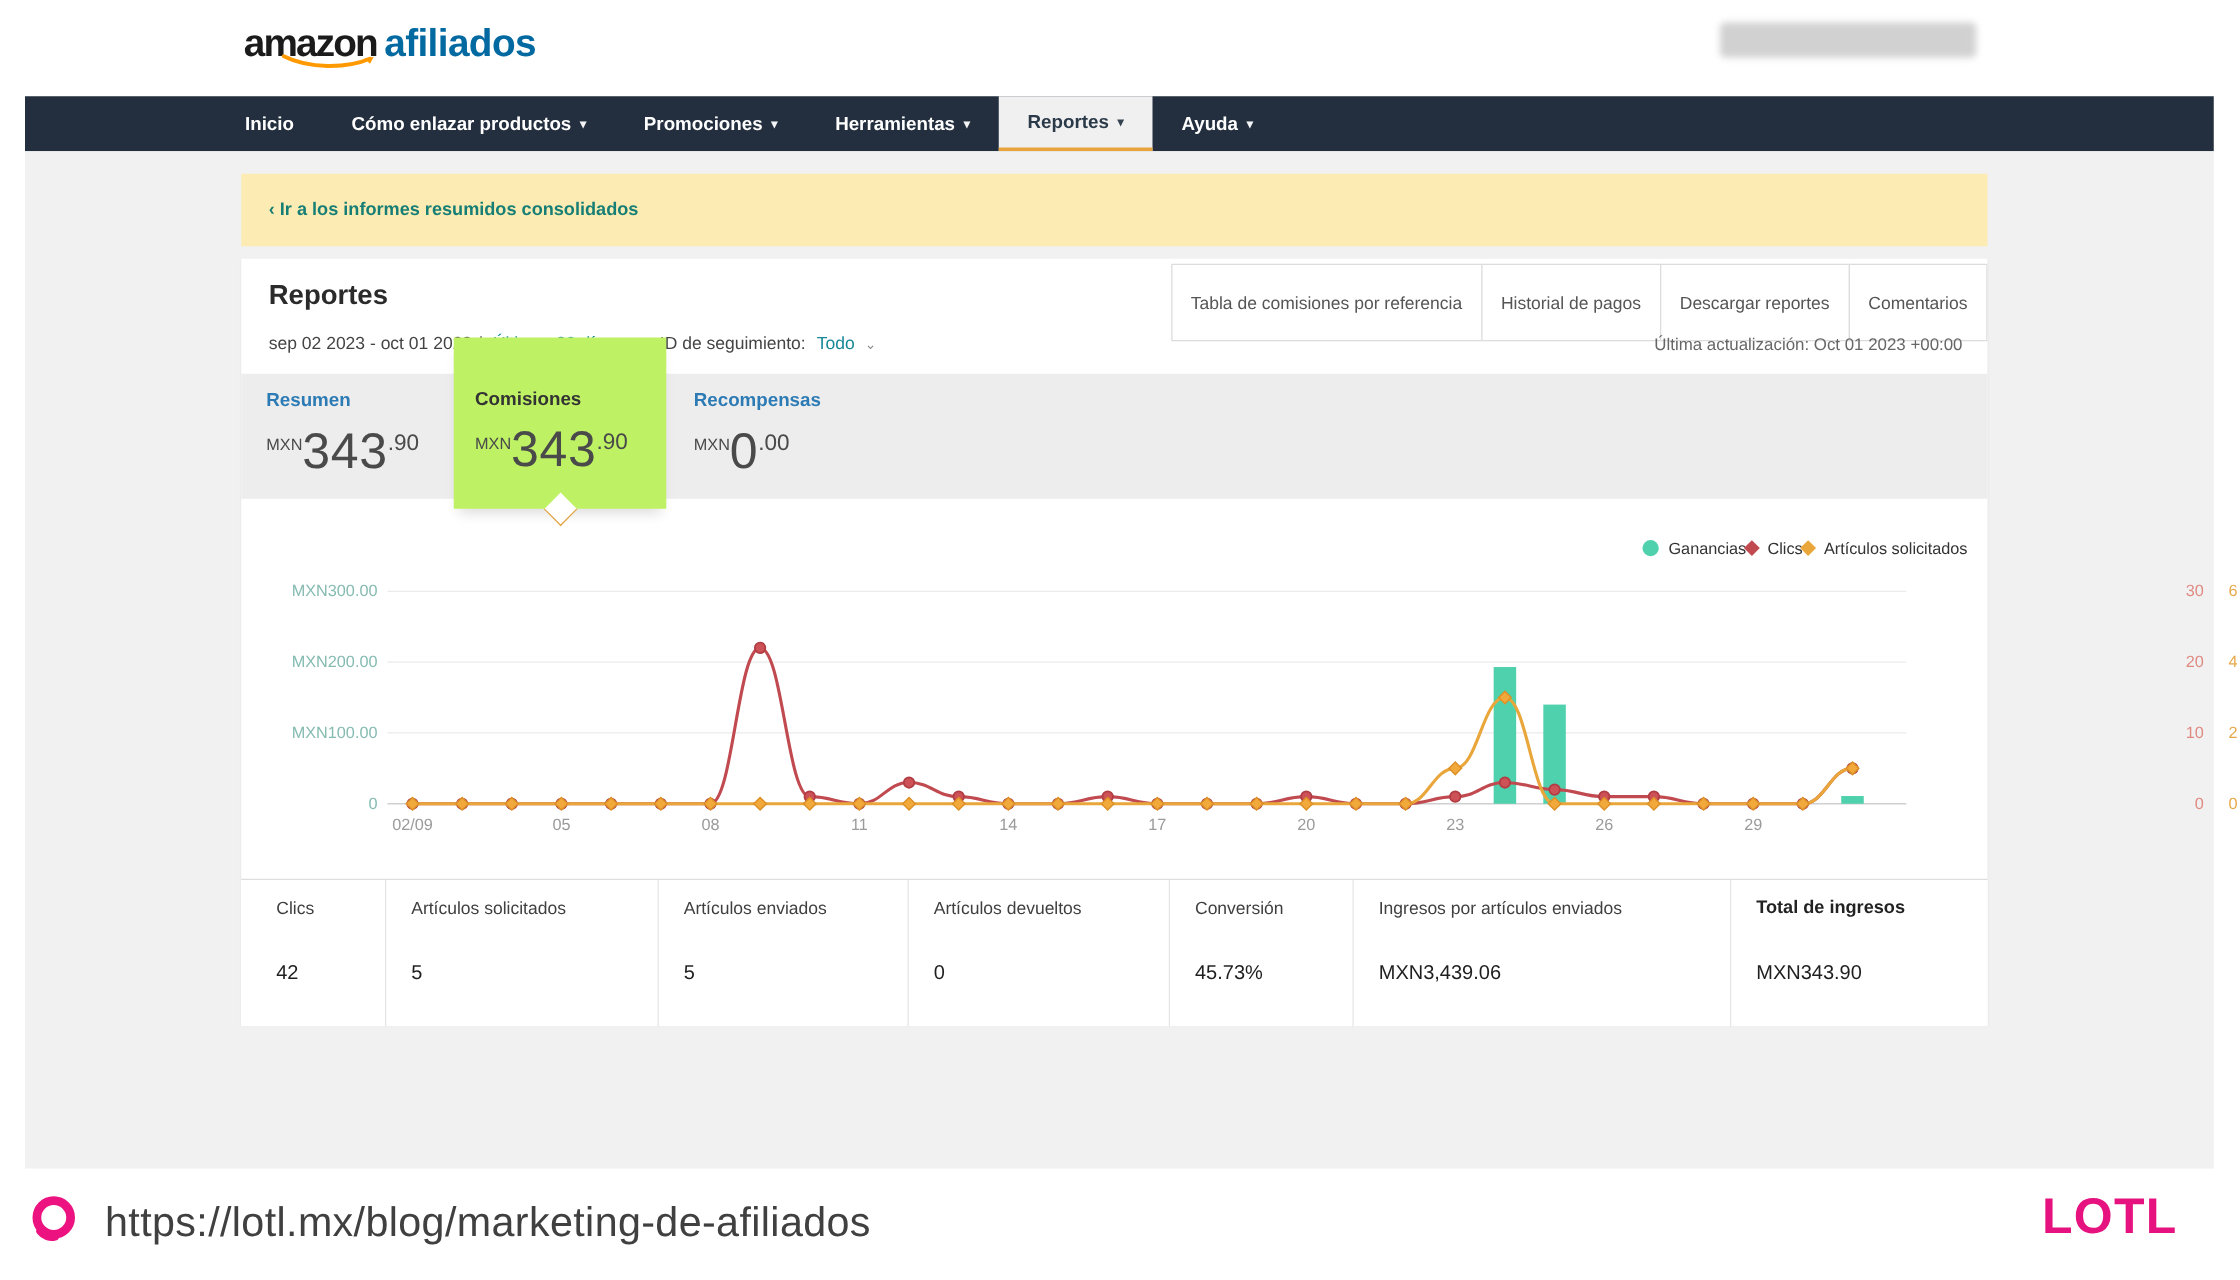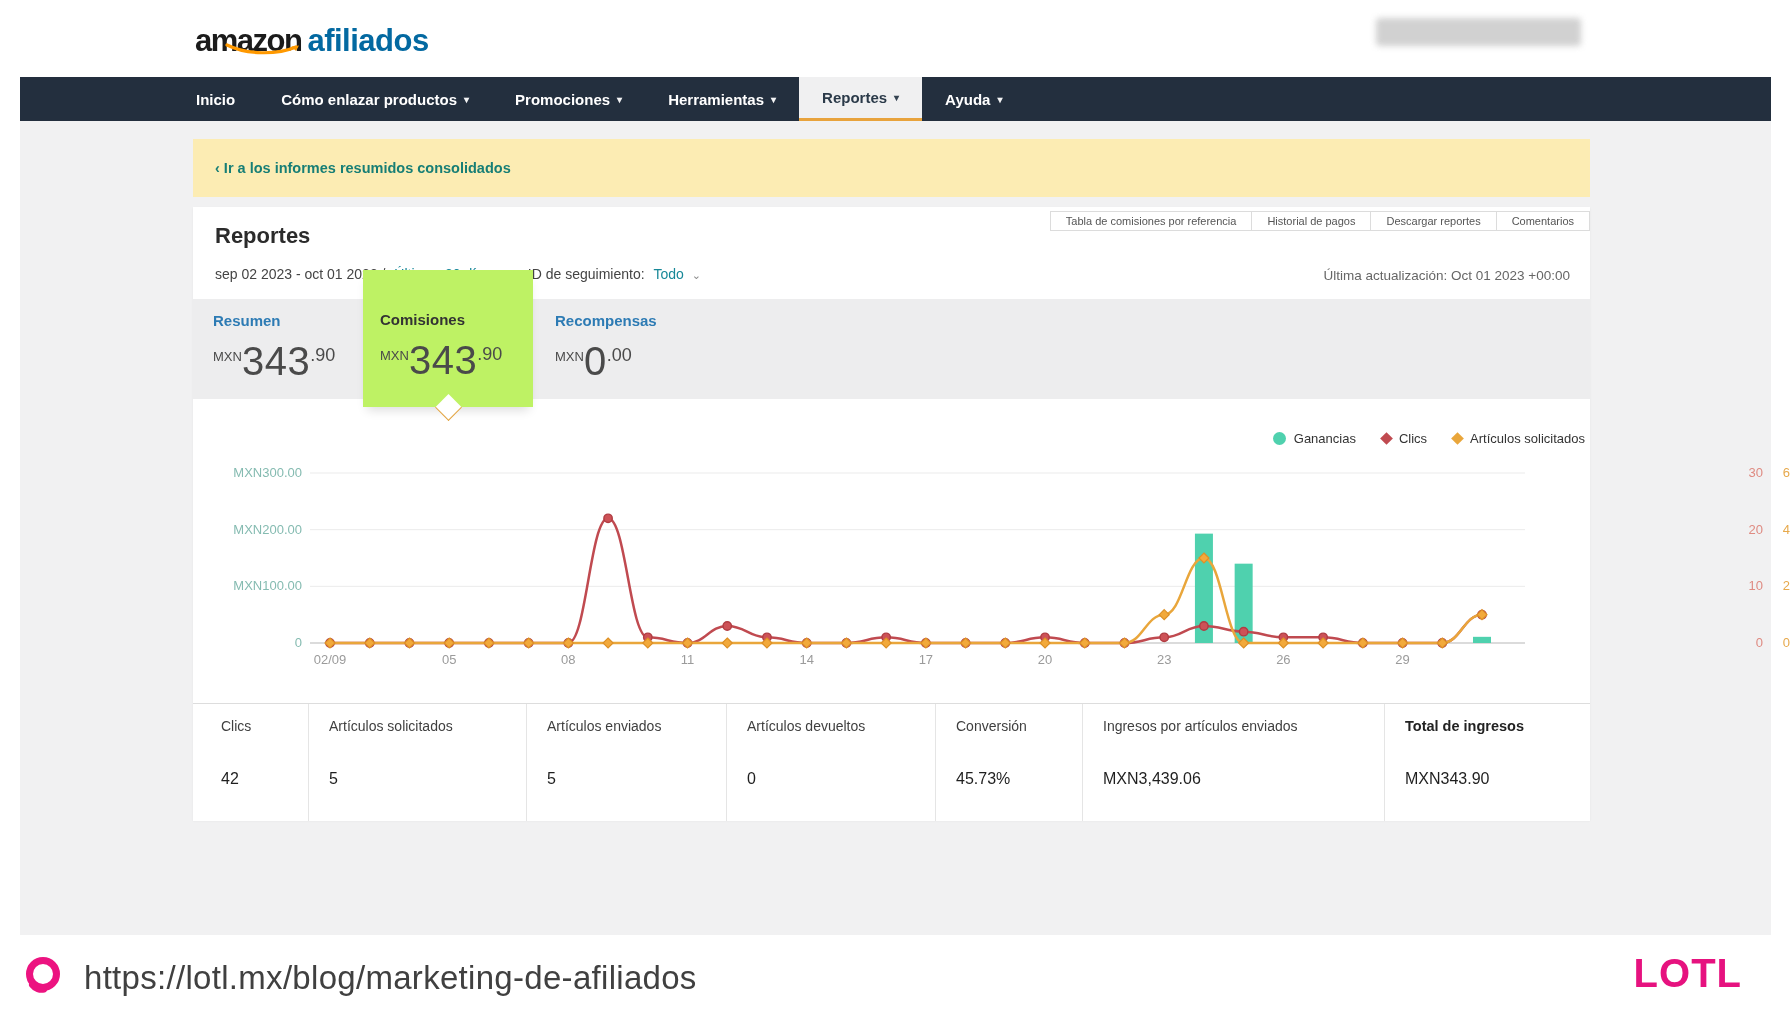--- a/index.html
+++ b/index.html
@@ -2,21 +2,21 @@
 <html><head>
 <meta charset="utf-8">
 <style>
   html,body{margin:0;padding:0;background:#fff;}
   .page{position:relative;width:1792px;height:1024px;background:#fff;overflow:hidden;
         font-family:"Liberation Sans",sans-serif;color:#333;}
   .abs{position:absolute;}
 
   
   .topbar{left:0;top:0;width:1792px;height:77px;background:#fff;}
-  .logo{left:195px;top:12px;height:46px;display:flex;align-items:flex-end;}
+  .logo{left:195px;top:12px;height:46px;display:flex;align-items:center;}
   .logo-amazon{font-size:31px;font-weight:bold;color:#1b1b1b;letter-spacing:-1.5px;line-height:34px;}
   .logo-suffix{font-size:31px;font-weight:600;color:#0369a1;letter-spacing:-0.5px;line-height:34px;margin-left:6px;}
   .smile{position:absolute;left:30px;top:30px;}
   .redacted{left:1376px;top:18px;width:205px;height:28px;background:#c9c9c9;border-radius:4px;filter:blur(3px);opacity:.85;}
 
   
   .navbar{left:20px;top:77px;width:1751px;height:44px;background:#232f3e;display:flex;align-items:stretch;}
   .nav-spacer{width:153px;}
   .nav-item{display:flex;align-items:center;padding:0 23px;color:#fff;font-size:15px;font-weight:600;cursor:pointer;white-space:nowrap;text-align:right;}
   .nav-item .caret{font-size:10px;margin-left:7px;opacity:.95;}
@@ -26,21 +26,21 @@
   .body-gray{left:20px;top:121px;width:1751px;height:814px;background:#f1f1f2;}
 
   
   .banner{left:193px;top:139px;width:1397px;height:58px;background:#fcecb3;display:flex;align-items:center;}
   .banner-link{margin-left:22px;color:#177e75;font-size:14.5px;font-weight:bold;cursor:pointer;}
 
   
   .card{left:193px;top:207px;width:1397px;height:613px;background:#fff;box-shadow:0 1px 2px rgba(0,0,0,.06);}
   .report-title{position:absolute;left:22px;top:16px;font-size:22px;font-weight:600;color:#2b2b2b;}
   .actions{position:absolute;right:0;top:4px;display:flex;}
-  .action-btn{border:1px solid #dcdcdc;margin-left:-1px;background:#fff;padding:3px 15px;font-size:11px;color:#555;cursor:pointer;white-space:nowrap;}
+  .action-btn{border:1px solid #dcdcdc;margin-left:-1px;background:#fff;padding:22px 15px;font-size:14px;color:#555;cursor:pointer;white-space:nowrap;}
   .daterow{position:absolute;left:22px;top:59px;font-size:14px;color:#444;}
   .daterow .tlink{color:#178898;cursor:pointer;text-align:right;}
   .daterow .dcaret{color:#8a8a8a;font-size:11px;margin:0 6px 0 4px;}
   .updated{position:absolute;right:20px;top:61px;font-size:13.5px;color:#666;}
 
   
   .strip{position:absolute;left:0;top:92px;width:1397px;height:100px;background:#ededee;}
   .sum-label{font-size:15px;font-weight:600;}
   .sum-label.link{color:#2d7bb4;cursor:pointer;}
   .amount{margin-top:10px;color:#4a4a4a;white-space:nowrap;}
@@ -49,21 +49,21 @@
   .amount .dec{font-size:18px;vertical-align:14px;}
   .tab-resumen{position:absolute;left:20px;top:13px;}
   .tab-recompensas{position:absolute;left:362px;top:13px;}
   .comis-card{position:absolute;left:170px;top:-29px;width:170px;height:137px;background:#bef264;
               box-shadow:0 7px 10px -4px rgba(0,0,0,.14);z-index:2;}
   .comis-inner{position:absolute;left:17px;top:41px;}
   .sumcaret{position:absolute;left:76px;bottom:-10px;width:18px;height:18px;background:#fff;
             border-right:1.5px solid #e2a33f;border-bottom:1.5px solid #e2a33f;transform:rotate(45deg);}
 
   
-  .legend{position:absolute;right:5px;top:224px;display:flex;align-items:center;gap:26px;z-index:3;}
+  .legend{position:absolute;right:16px;top:224px;display:flex;align-items:center;z-index:3;}
   .legend-item{display:flex;align-items:center;gap:8px;font-size:13px;color:#333;cursor:pointer;}
   .lg-circle{width:13px;height:13px;border-radius:50%;}
   .lg-diamond{width:9px;height:9px;transform:rotate(45deg);}
 
   
   .stats{position:absolute;left:0;top:496px;width:1397px;height:117px;border-top:1px solid #ddd;display:flex;background:#fff;}
   .stat-col{border-right:1px solid #e5e5e5;box-sizing:border-box;padding:14px 10px 0 20px;}
   .stat-col:first-child{padding-left:28px;}
   .stat-col:last-child{border-right:none;}
   .stat-label{font-size:14px;color:#3f3f3f;}

